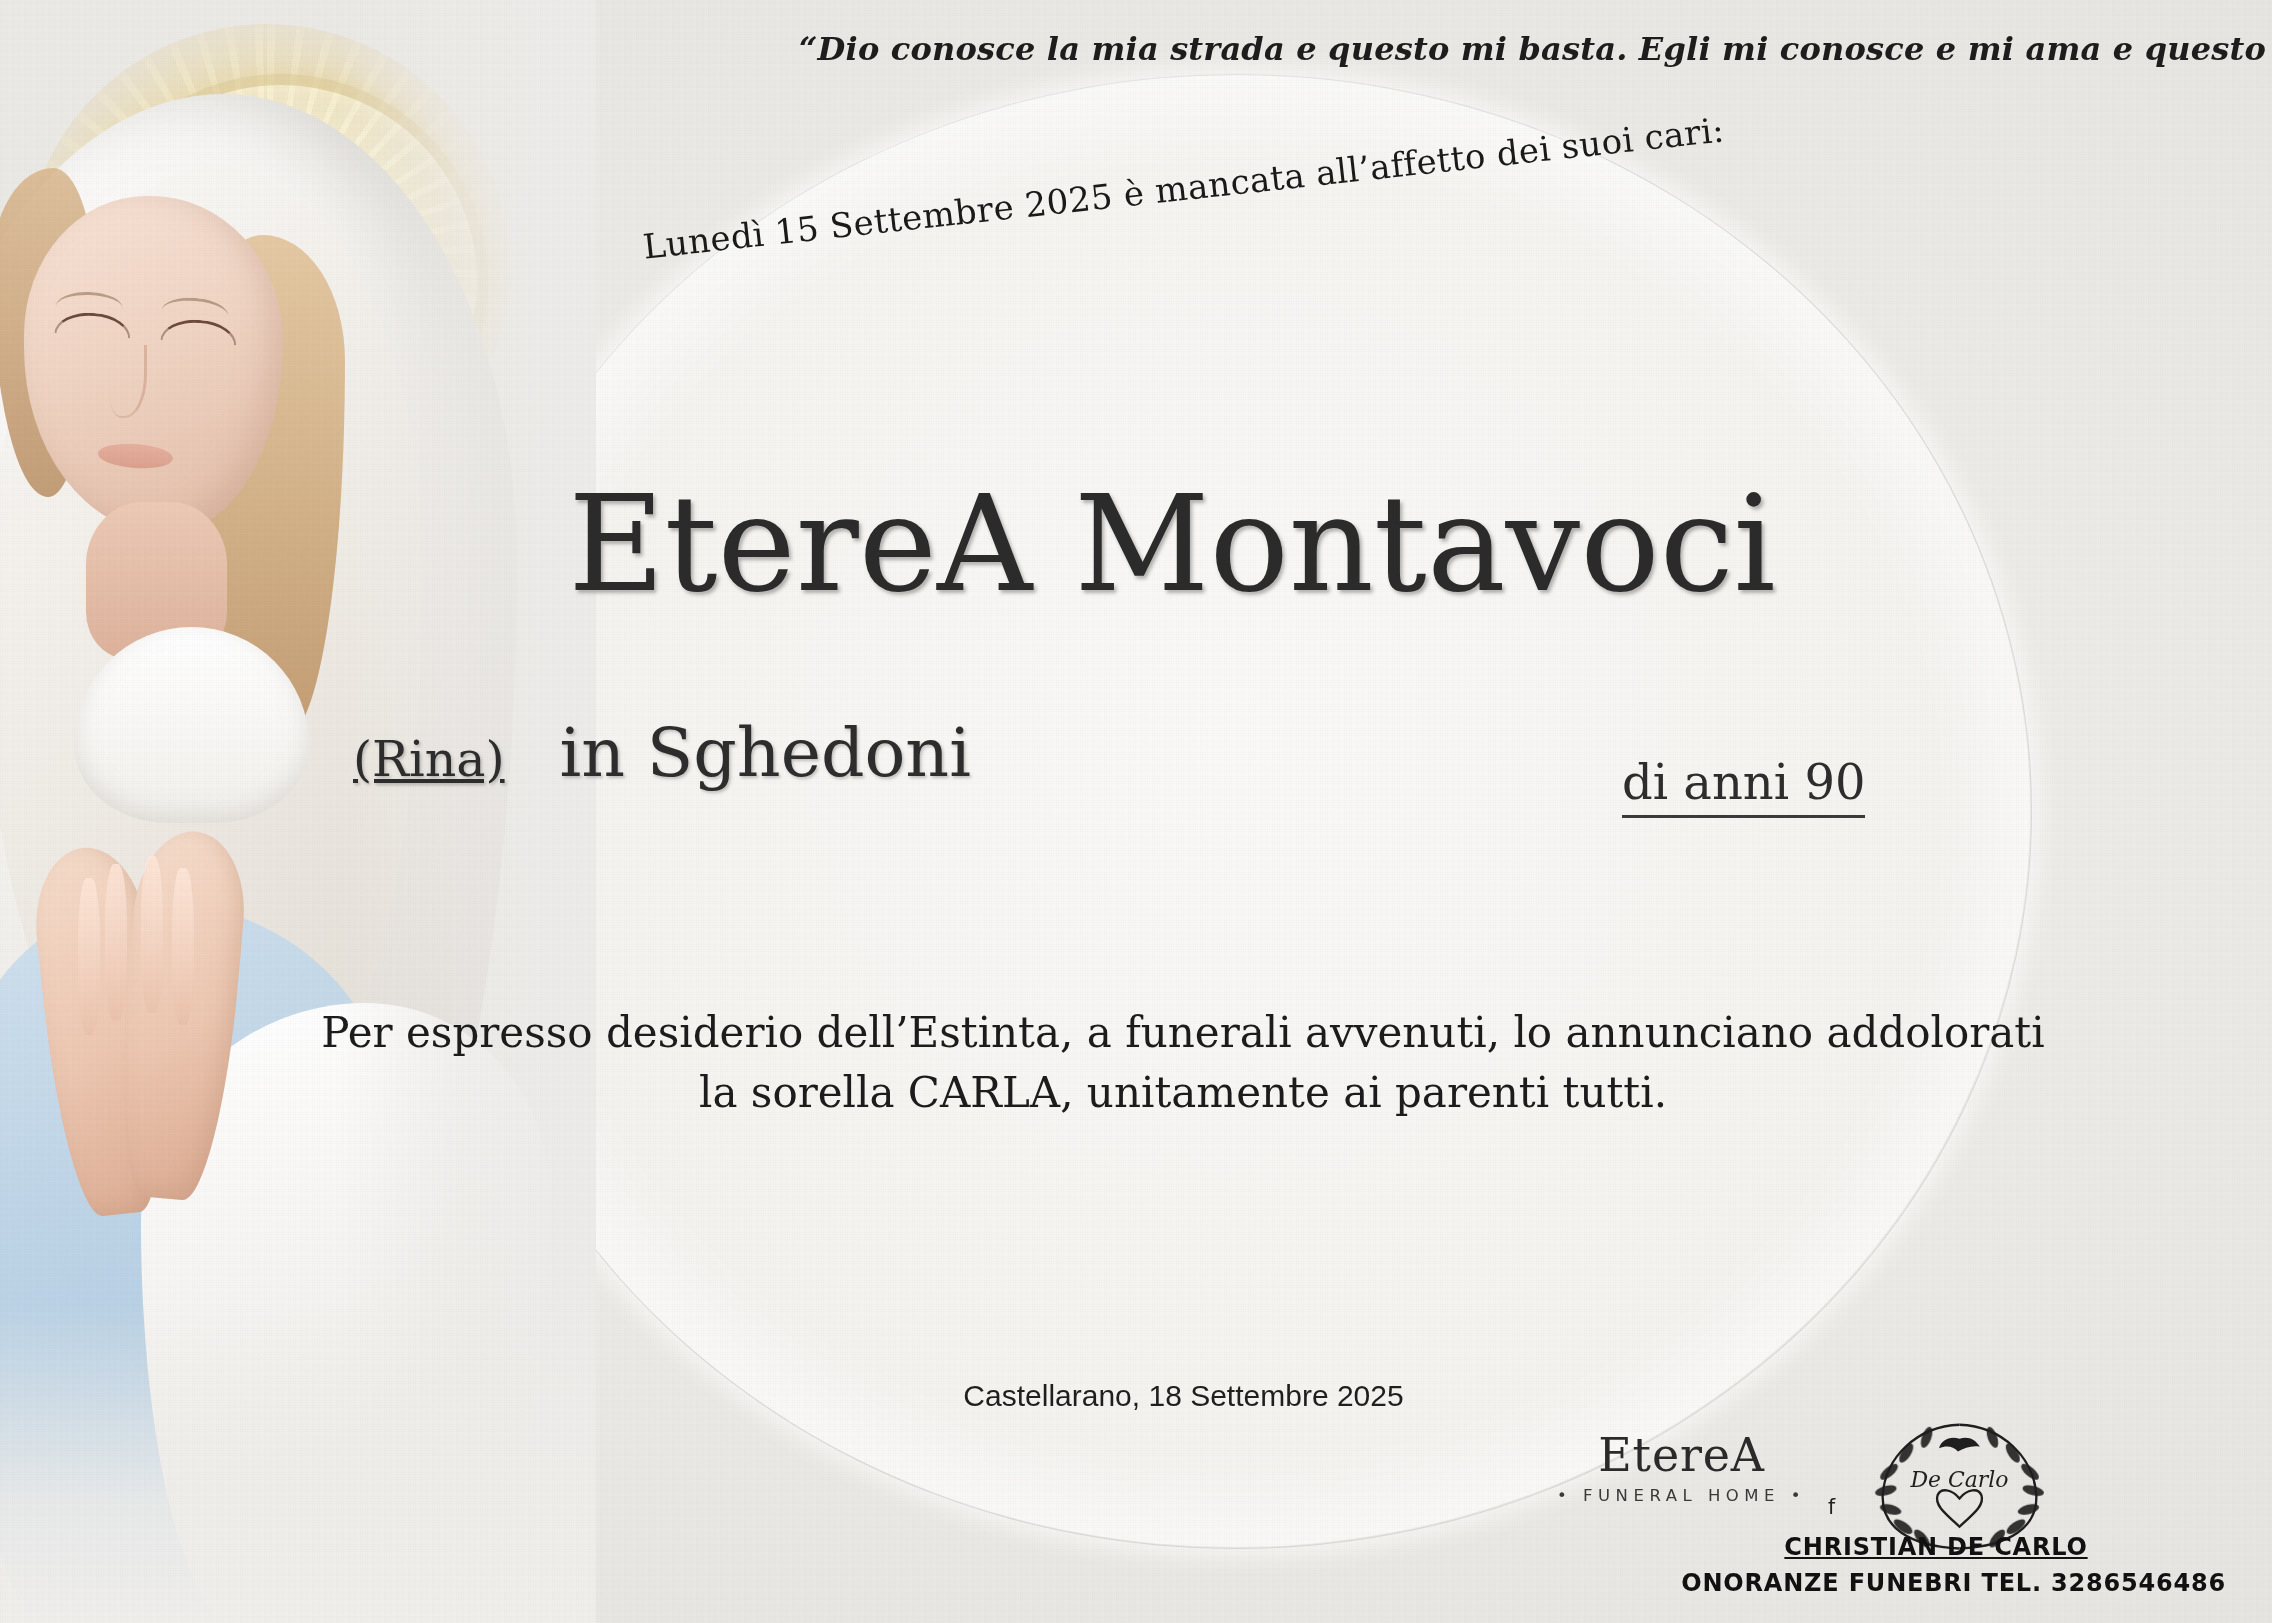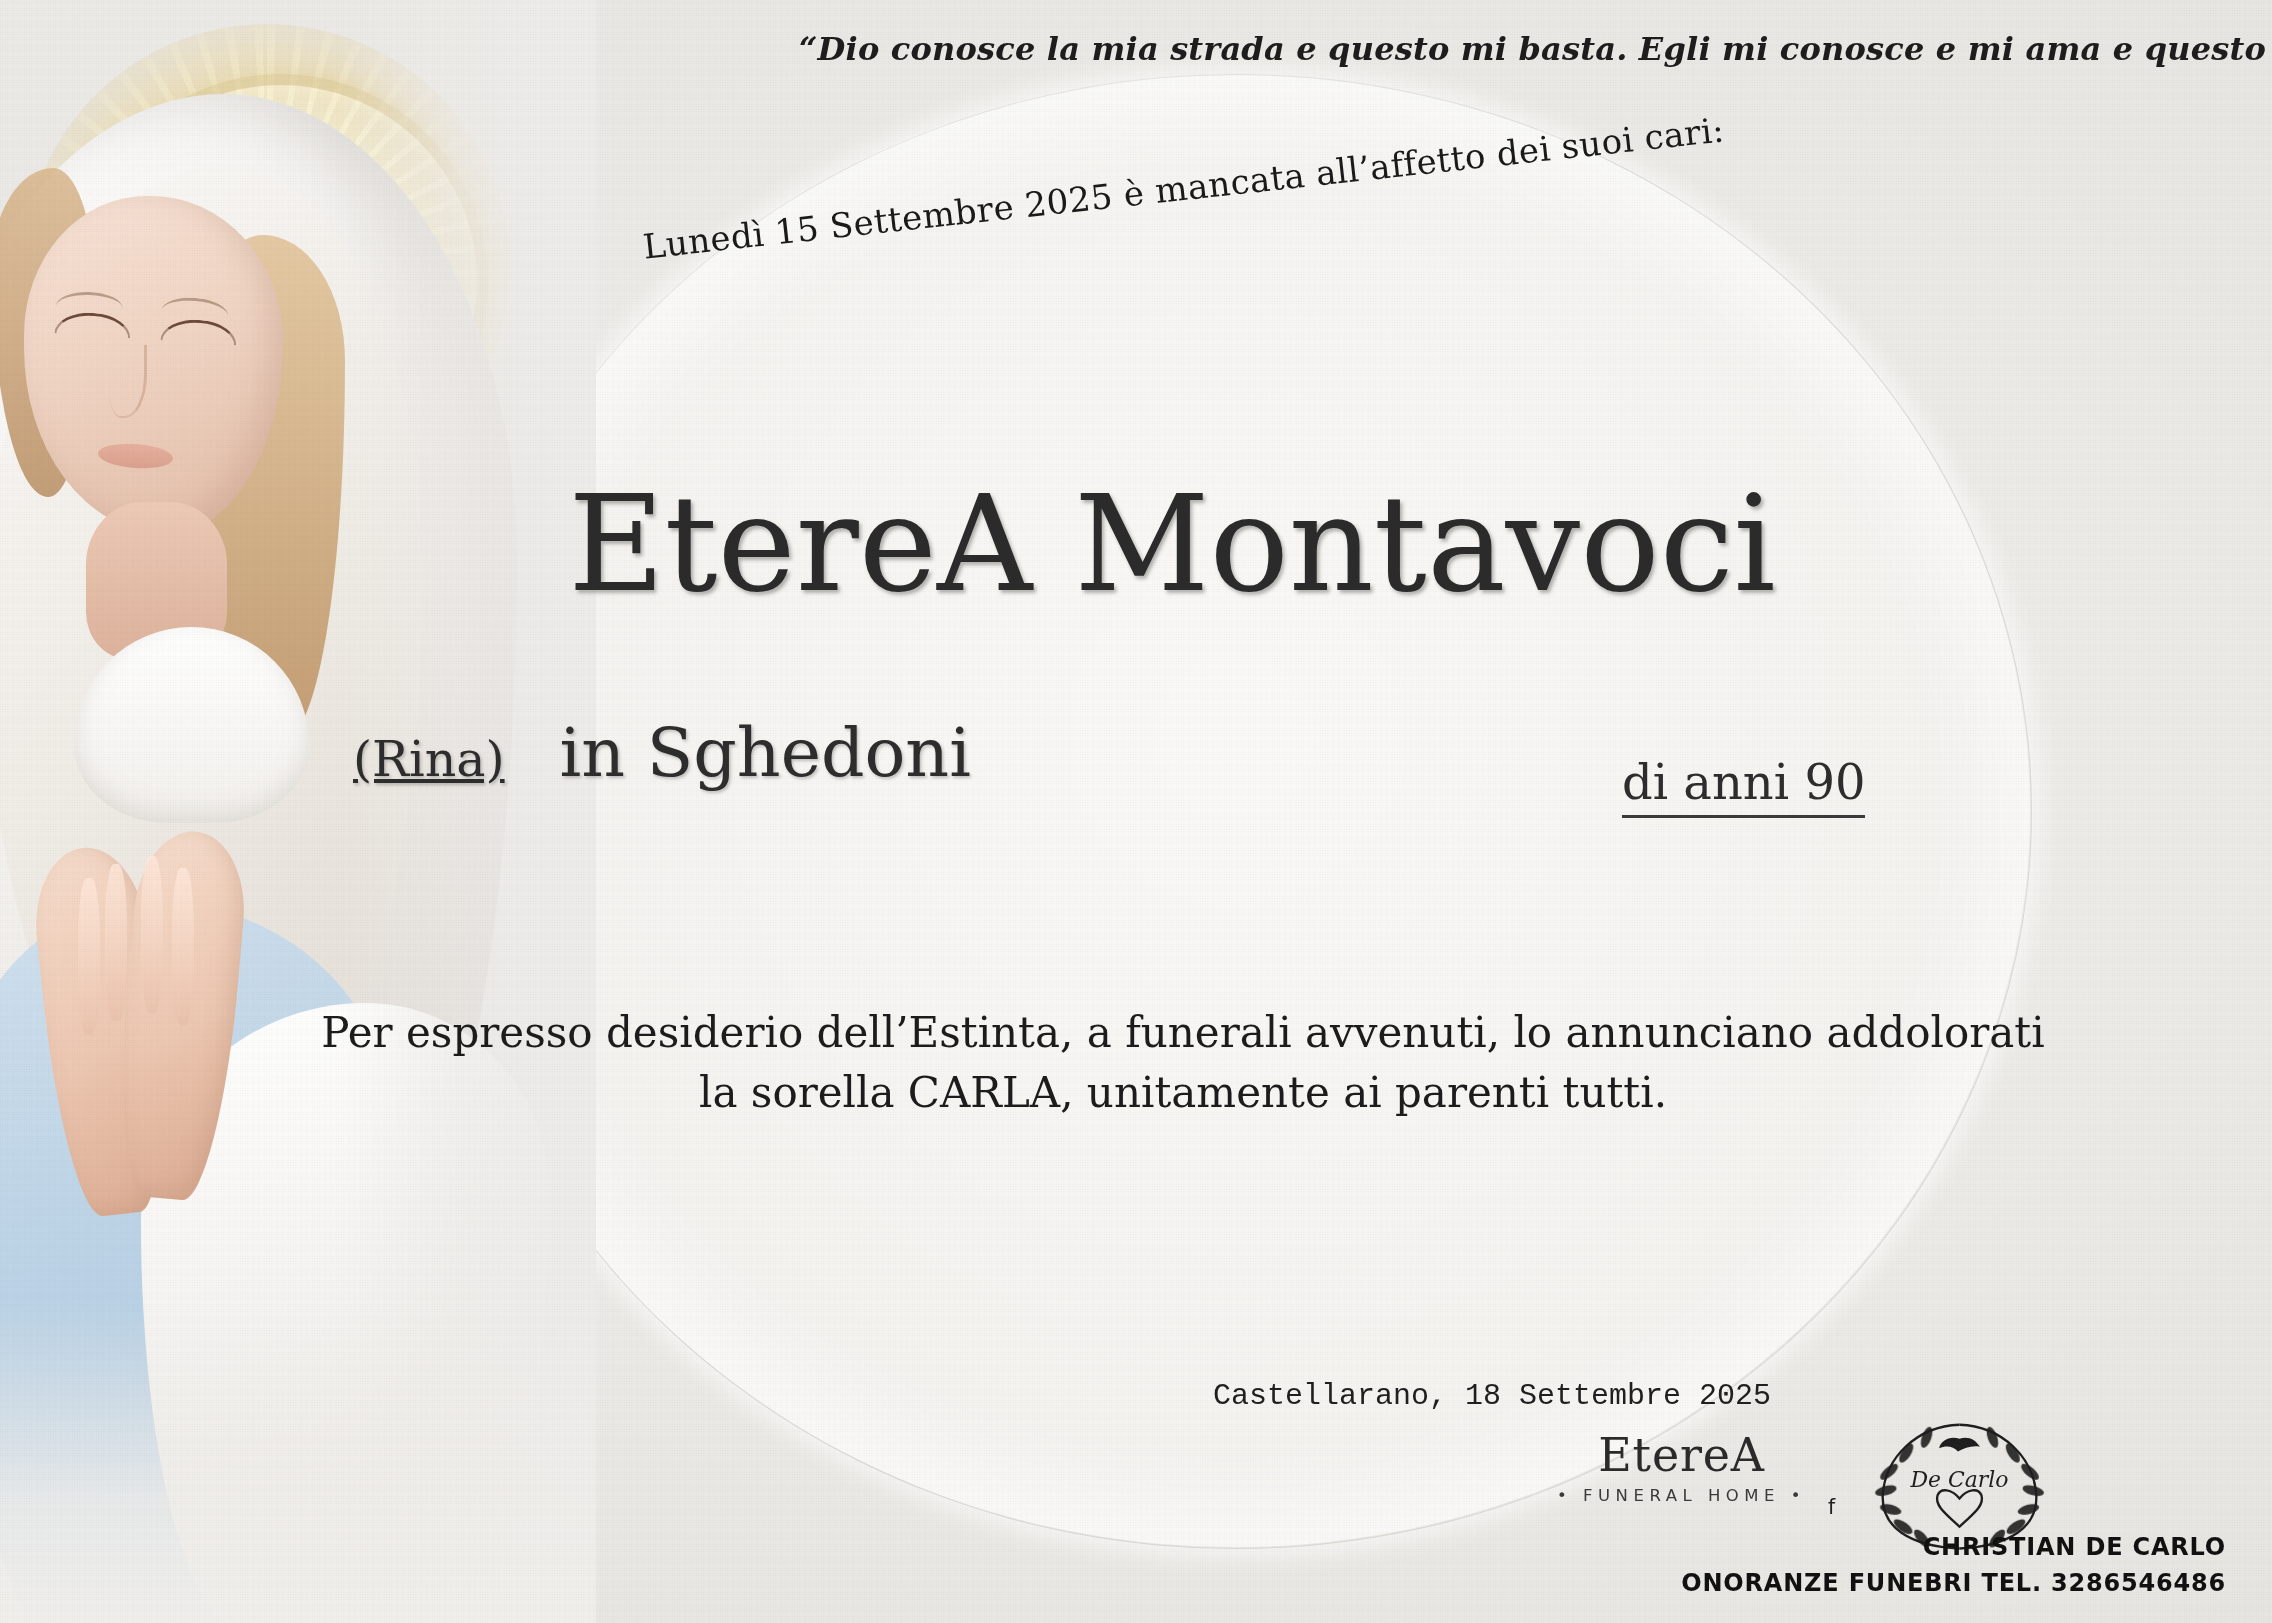--- a/index.html
+++ b/index.html
@@ -344,22 +344,22 @@
     font-family: "DejaVu Serif", serif;
     font-size: 42px;
     line-height: 1.42;
     color: #1c1c1c;
   }
   .place-date {
     position: absolute;
     left: 596px;
     top: 1379px;
     width: 1175px;
-    text-align: right;
-    font-family: Liberation Mono, monospace;
+    text-align: center;
+    font-family: Liberation Sans, sans-serif;
     font-size: 30px;
     color: #1f1f1f;
   }
 
   
   .logos {
     position: absolute;
     right: 47px;
     bottom: 11px;
     width: 705px;
@@ -392,26 +392,27 @@
     top: 7.8px;
     width: 235px;
     height: 149px;
   }
   .wreath svg { display: block; }
   .company {
     position: absolute;
     left: 125px;
     bottom: 52px;
     width: 580px;
-    text-align: right;
+    text-align: center;
     font-family: "DejaVu Sans", sans-serif;
     font-weight: bold;
     font-size: 24px;
     letter-spacing: 0.8px;
     color: #111;
+    text-decoration: underline;
   }
   .company2 {
     position: absolute;
     left: 94px;
     bottom: 15.7px;
     width: 611px;
     text-align: right;
     font-family: "DejaVu Sans", sans-serif;
     font-weight: bold;
     font-size: 24px;

